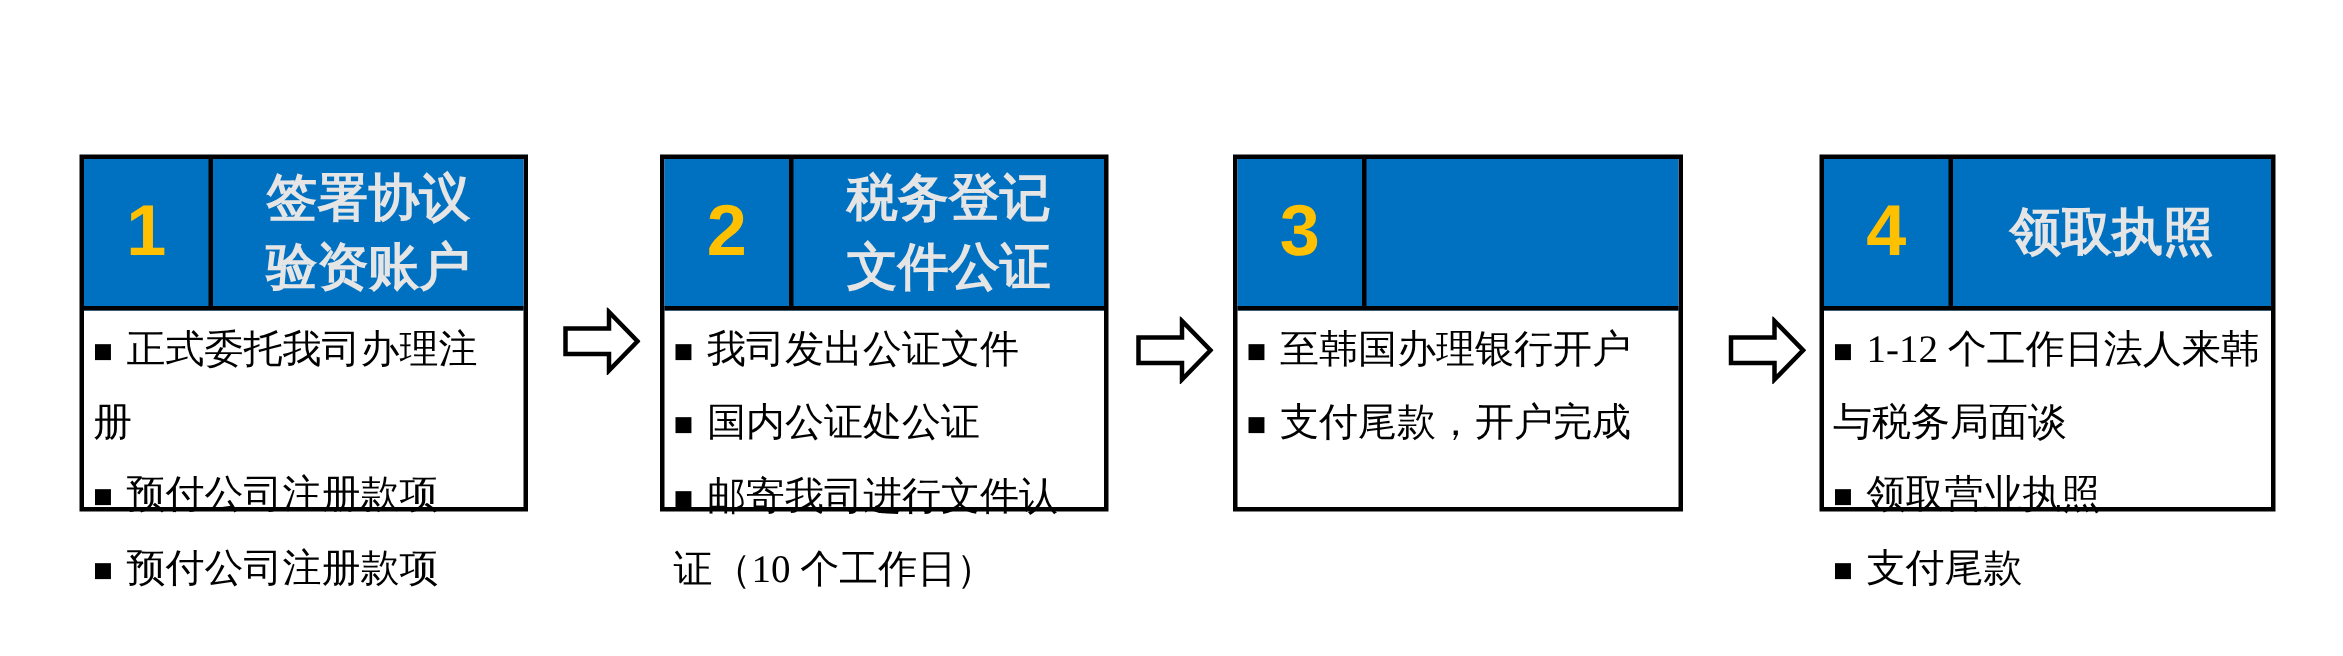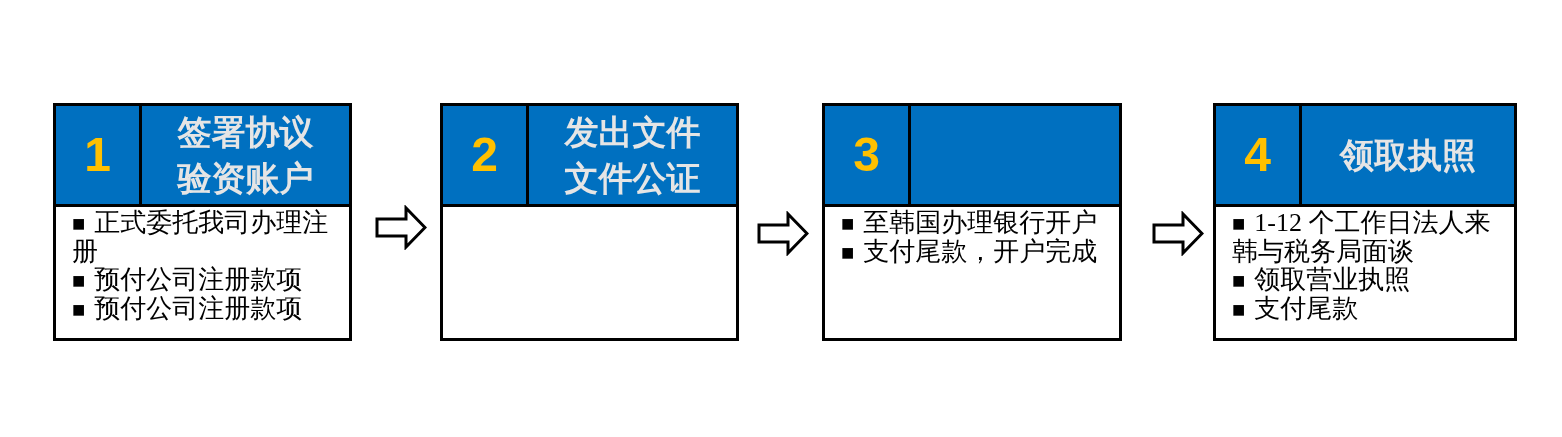--- a/index.html
+++ b/index.html
@@ -53,25 +53,25 @@
     flex-direction: column;
     align-items: center;
     justify-content: center;
     color: #e5e5e5;
     font-size: 34px;
     font-weight: bold;
     line-height: 46px;
     white-space: nowrap;
   }
   .step-body {
-    padding: 2px 6px 0 16px;
+    padding: 2px 6px 0 6px;
     font-family: "Liberation Serif", "DejaVu Serif", serif;
     color: #000000;
     font-size: 26px;
-    line-height: 28px;
+    line-height: 48px;
   }
   .bullet {
     font-family: "Liberation Sans", "DejaVu Sans", sans-serif;
     font-size: 22px;
     margin-right: 9px;
   }
   .flow-arrow {
     position: absolute;
     width: 52px;
     height: 45px;
@@ -104,23 +104,28 @@
   <div class="flow-arrow arrow-1">
     <svg viewBox="0 0 52 45" xmlns="http://www.w3.org/2000/svg">
       <path d="M2 14 H31 V3 L50 22.5 L31 42 V31 H2 Z" fill="#ffffff" stroke="#000000" stroke-width="3"></path>
     </svg>
   </div>
 
   <div class="step step-2">
     <div class="step-header">
       <div class="step-number">2</div>
       <div class="step-title">
-        <span>发出文件</span>
+        <span>税务登记</span>
         <span>文件公证</span>
       </div>
+    </div>
+    <div class="step-body">
+      <div><span class="bullet">■</span><span>我司发出公证文件</span></div>
+      <div><span class="bullet">■</span><span>国内公证处公证</span></div>
+      <div><span class="bullet">■</span><span>邮寄我司进行文件认证（10 个工作日）</span></div>
     </div>
   </div>
 
   <div class="flow-arrow arrow-2">
     <svg viewBox="0 0 52 45" xmlns="http://www.w3.org/2000/svg">
       <path d="M2 14 H31 V3 L50 22.5 L31 42 V31 H2 Z" fill="#ffffff" stroke="#000000" stroke-width="3"></path>
     </svg>
   </div>
 
   <div class="step step-3">

